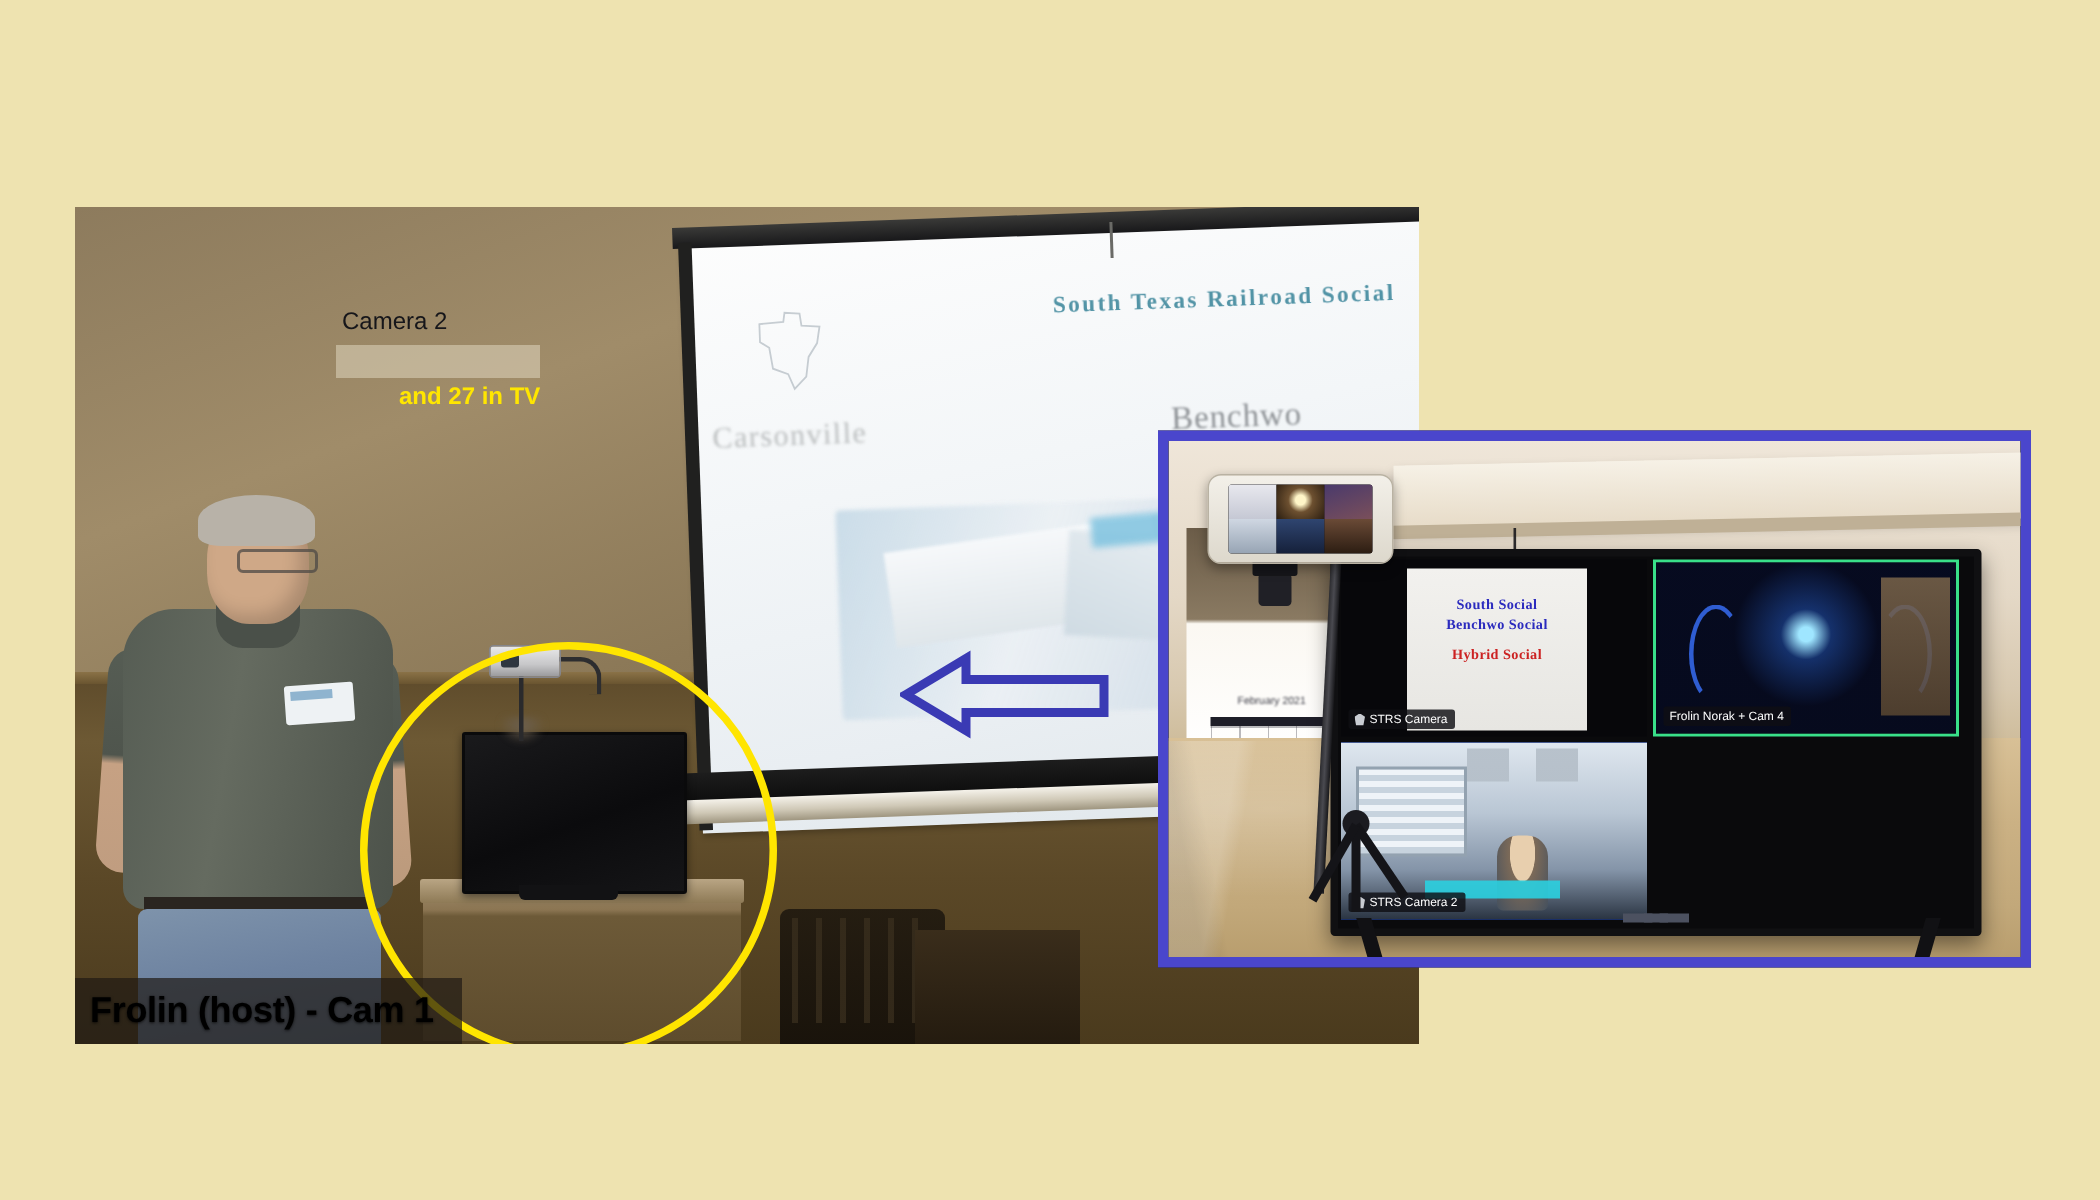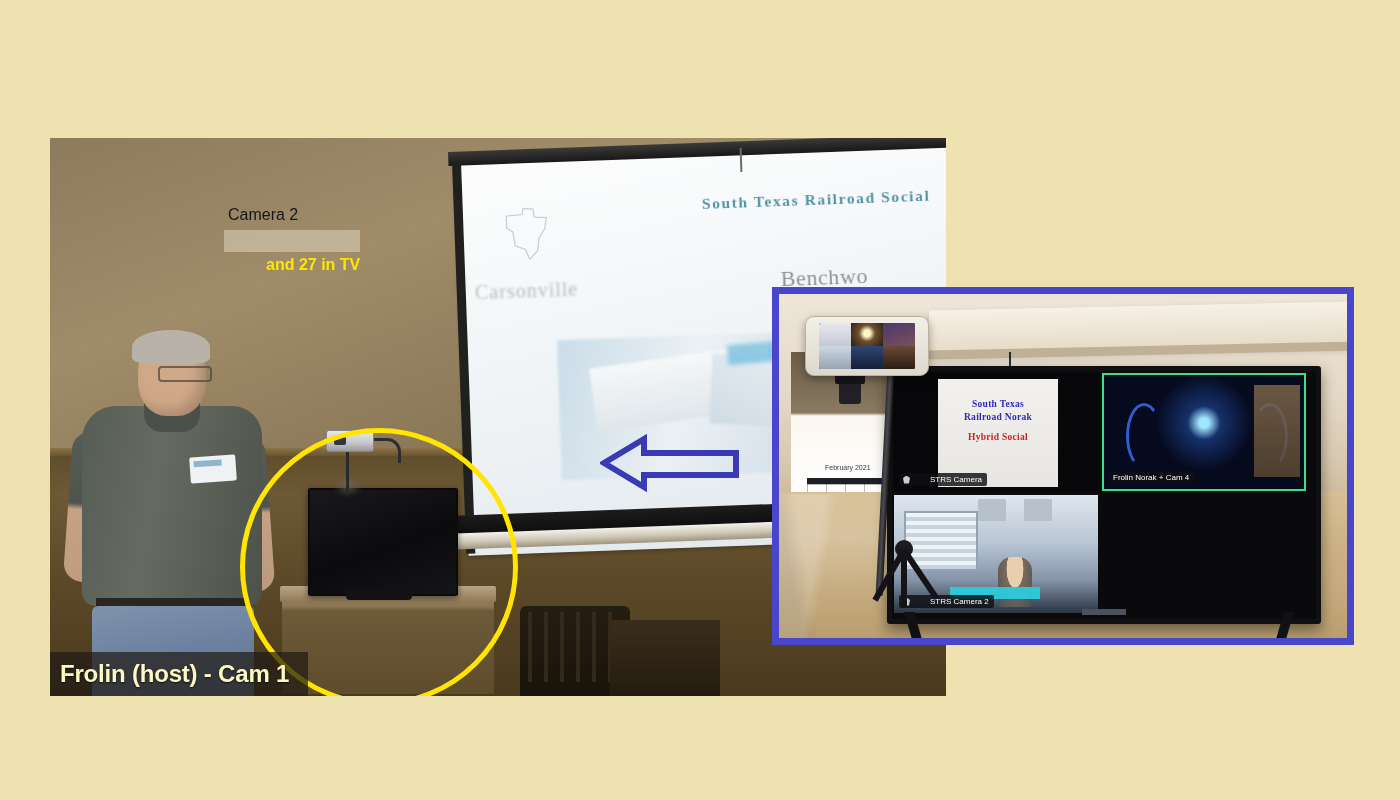--- a/index.html
+++ b/index.html
@@ -313,21 +313,21 @@
 
   
   .name-banner {
     position: absolute;
     left: 0; bottom: 0;
     width: 258px; height: 44px;
     background: rgba(32,26,20,0.70);
     display: flex; align-items: center;
   }
   .name-banner span {
-    color: #fef9c3;
+    color: #000000;
     font-size: 24px;
     font-weight: bold;
     padding-left: 10px;
     letter-spacing: -0.2px;
     font-family: "Liberation Sans", sans-serif;
     text-shadow: 0 1px 2px rgba(0,0,0,.7);
   }
 
   
   #inset-photo {
@@ -416,21 +416,21 @@
 
   .tile-label {
     position: absolute;
     bottom: 5px; left: 5px;
     background: rgba(15,15,20,0.82);
     color: #ffffff;
     font-size: 8px;
     padding: 2px 5px 2px 4px;
     border-radius: 2px;
     white-space: nowrap;
-    display: flex; align-items: center; gap: 20px;
+    display: flex; align-items: center; gap: 3px;
     font-family: "Liberation Sans", sans-serif;
   }
   .tile-label .mini-ico {
     width: 7px; height: 8px; background: #c9ccd2;
     clip-path: polygon(50% 0,100% 30%,85% 100%,15% 100%,0 30%);
     flex: none;
   }
   .tr-scene {
     position: absolute; left:0; top:0; width:100%; height:100%;
     background:
@@ -658,22 +658,22 @@
 
     <div class="ins-table"></div>
     <div class="ins-table-folds"></div>
 
     <div class="ins-cable"></div>
     <div class="ins-cable2"></div>
 
     <div class="ins-tv">
       <div class="tile tile-tl">
         <div class="slide-card">
-          <div class="sc-l1">South Texas</div>
-          <div class="sc-l2">Railroad Norak</div>
+          <div class="sc-l1">South Social</div>
+          <div class="sc-l2">Benchwo Social</div>
           <div class="sc-l3">Hybrid Social</div>
         </div>
         <div class="tile-label">
           <span class="mini-ico"></span>
           <span>STRS Camera</span>
         </div>
       </div>
 
       <div class="tile tile-tr">
         <div class="tr-scene"></div>

